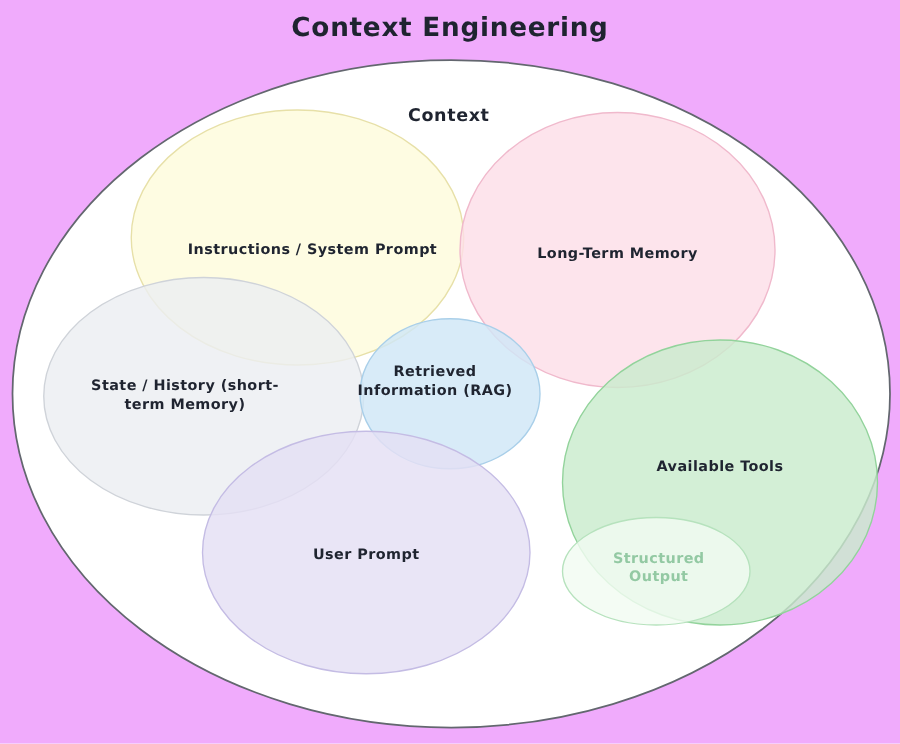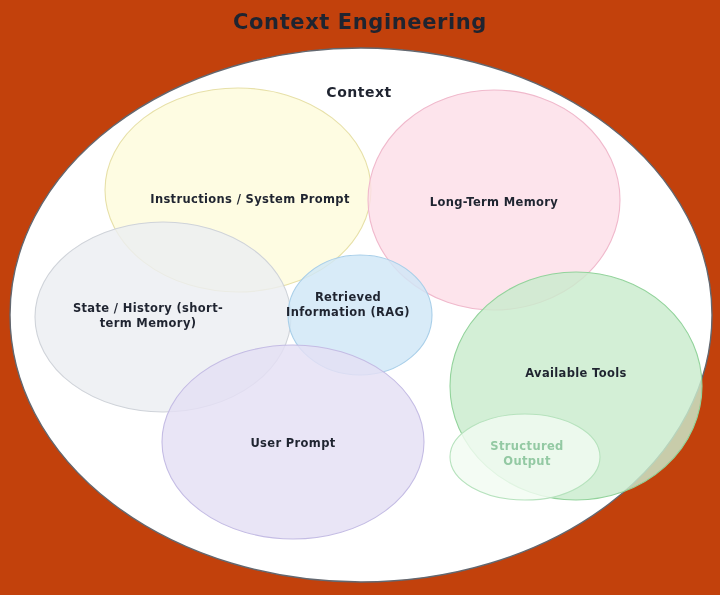--- a/index.html
+++ b/index.html
@@ -11,21 +11,21 @@
   body {
     width: 720px;
     height: 595px;
     overflow: hidden;
     font-family: "DejaVu Sans", sans-serif;
   }
   #canvas-wrap {
     position: relative;
     width: 720px;
     height: 595px;
-    background: #c2410c;
+    background: #f0abfc;
   }
   svg#venn-diagram {
     display: block;
     width: 720px;
     height: 595px;
   }
   .diagram-title {
     font-family: "DejaVu Sans", sans-serif;
     font-size: 21px;
     font-weight: 600;

